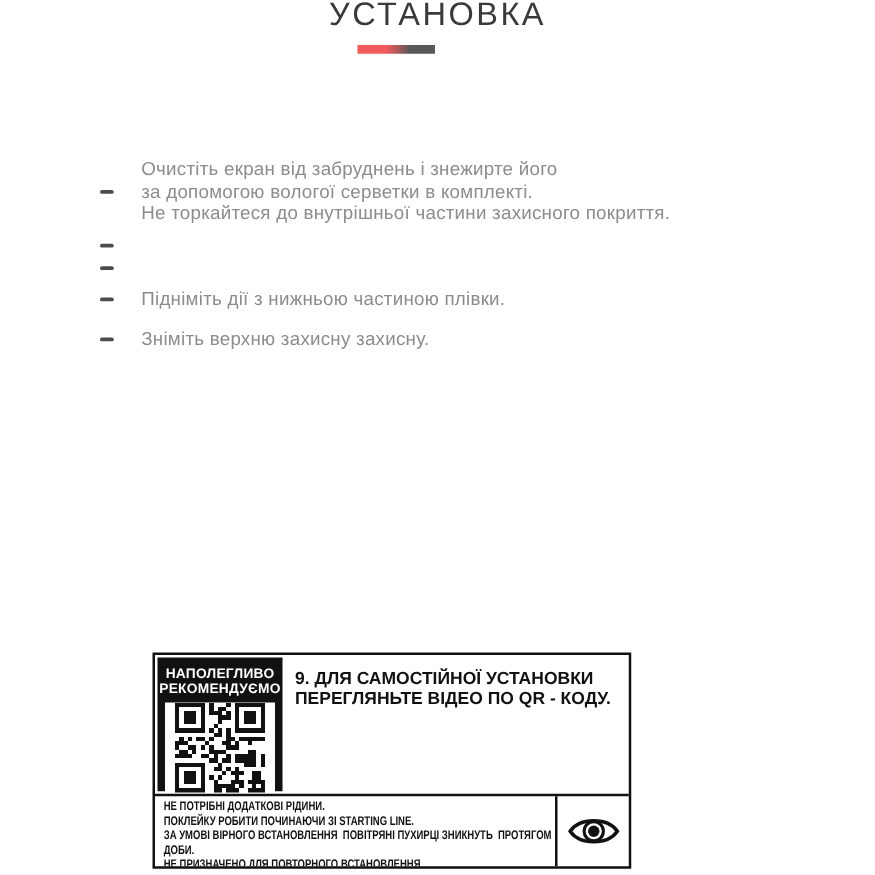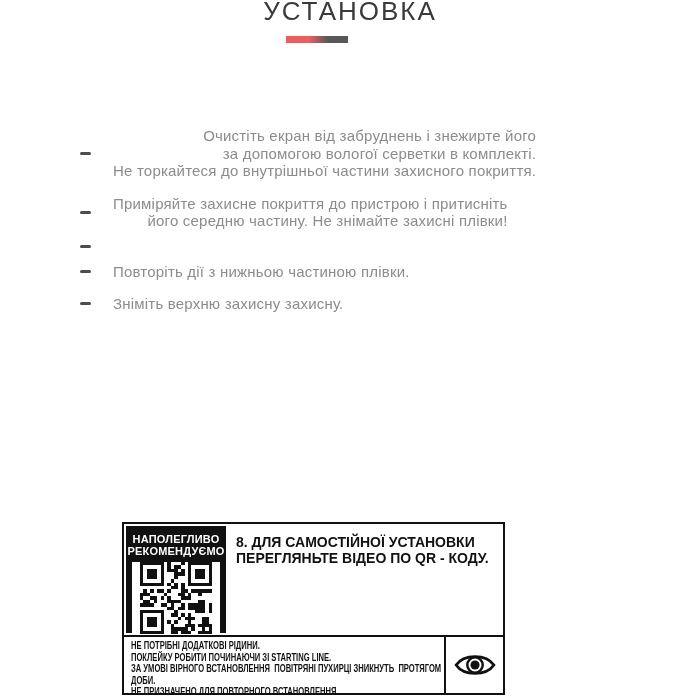--- a/index.html
+++ b/index.html
@@ -19,21 +19,21 @@
   .steps{
     position:absolute;left:80px;top:127px;width:580px;margin:0;padding:0;list-style:none;
   }
   .step{
     display:flex;align-items:center;margin:0 0 15px 0;
     color:var(--text-gray);font-size:15px;line-height:17.5px;
   }
   .dash{
     flex:none;width:11px;height:3px;margin-right:22px;border-radius:1.5px;background:#4c4c4c;
   }
-  .step-text{white-space:pre-line;letter-spacing:0.2px;text-align:right;}
+  .step-text{white-space:pre-line;letter-spacing:0.2px;}
 
   .info-box{
     position:absolute;left:122px;top:522px;width:383px;height:173px;box-sizing:border-box;
     border:2px solid var(--ink);display:flex;flex-direction:column;background:#fff;
   }
   .box-top{
     flex:1;display:flex;border-bottom:2px solid var(--ink);padding:2px;min-height:0;
   }
   .badge-cell{
     width:100px;flex:none;background:var(--ink);display:flex;flex-direction:column;align-items:center;
@@ -76,29 +76,27 @@
 
 <ol class="steps">
   <li class="step">
     <span class="dash"></span>
     <span class="step-text">Очистіть екран від забруднень і знежирте його
 за допомогою вологої серветки в комплекті.
 Не торкайтеся до внутрішньої частини захисного покриття.</span>
   </li>
   <li class="step">
     <span class="dash"></span>
-    <span class="step-text">Приміряйте захисне покриття до пристрою і притисніть
-його середню частину. Не знімайте захисні плівки!</span>
-  </li>
-  <li class="step">
-    <span class="dash"></span>
-  </li>
-  <li class="step">
-    <span class="dash"></span>
-    <span class="step-text">Повторіть дії з нижньою частиною плівки.</span>
+  </li>
+  <li class="step">
+    <span class="dash"></span>
+  </li>
+  <li class="step">
+    <span class="dash"></span>
+    <span class="step-text">Підніміть дії з нижньою частиною плівки.</span>
   </li>
   <li class="step">
     <span class="dash"></span>
     <span class="step-text">Зніміть верхню захисну захисну.</span>
   </li>
 </ol>
 
 <section class="info-box">
   <div class="box-top">
     <div class="badge-cell">
@@ -329,21 +327,21 @@
             <rect x="13" y="20" width="1" height="1" fill="#111111"></rect>
             <rect x="14" y="20" width="1" height="1" fill="#111111"></rect>
             <rect x="17" y="20" width="1" height="1" fill="#111111"></rect>
             <rect x="18" y="20" width="1" height="1" fill="#111111"></rect>
             <rect x="19" y="20" width="1" height="1" fill="#111111"></rect>
             <rect x="20" y="20" width="1" height="1" fill="#111111"></rect>
           </svg>
       </div>
     </div>
     <div class="rec-cell">
-      <p class="rec">8. ДЛЯ САМОСТІЙНОЇ УСТАНОВКИ
+      <p class="rec">9. ДЛЯ САМОСТІЙНОЇ УСТАНОВКИ
 ПЕРЕГЛЯНЬТЕ ВІДЕО ПО QR - КОДУ.</p>
     </div>
   </div>
   <div class="box-bottom">
     <div class="notes-cell">
       <div class="notes-text">НЕ ПОТРІБНІ ДОДАТКОВІ РІДИНИ.
 ПОКЛЕЙКУ РОБИТИ ПОЧИНАЮЧИ ЗІ STARTING LINE.
 ЗА УМОВІ ВІРНОГО ВСТАНОВЛЕННЯ  ПОВІТРЯНІ ПУХИРЦІ ЗНИКНУТЬ  ПРОТЯГОМ ДОБИ.
 НЕ ПРИЗНАЧЕНО ДЛЯ ПОВТОРНОГО ВСТАНОВЛЕННЯ.</div>
     </div>

